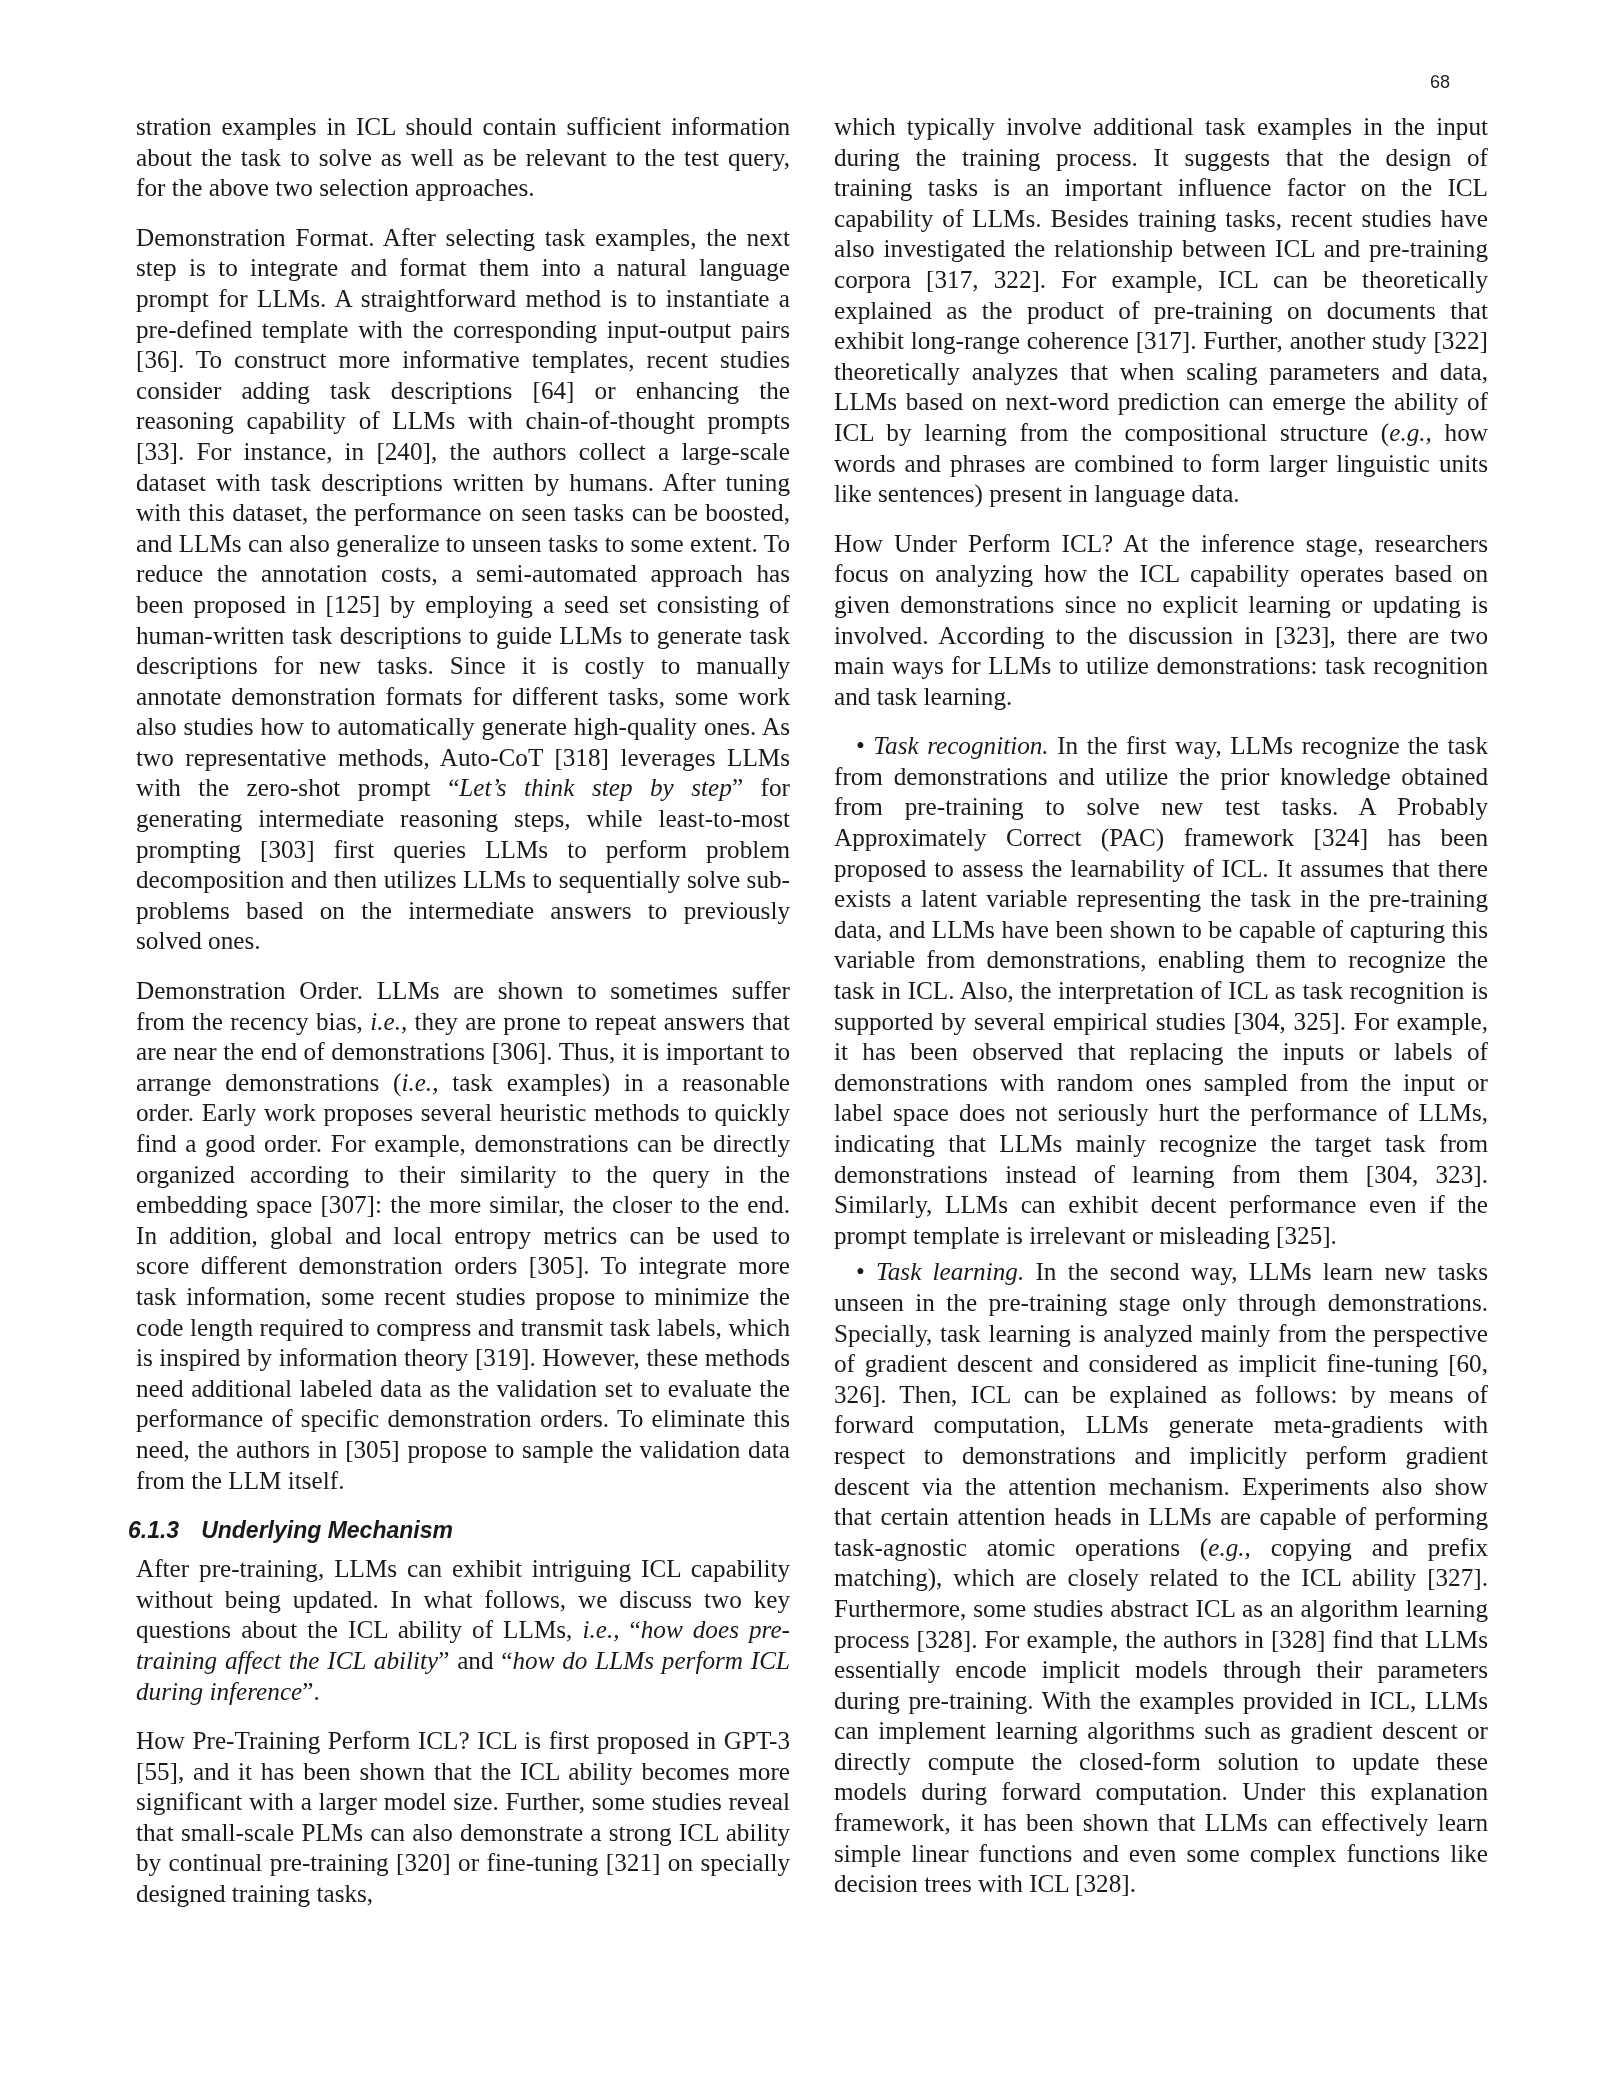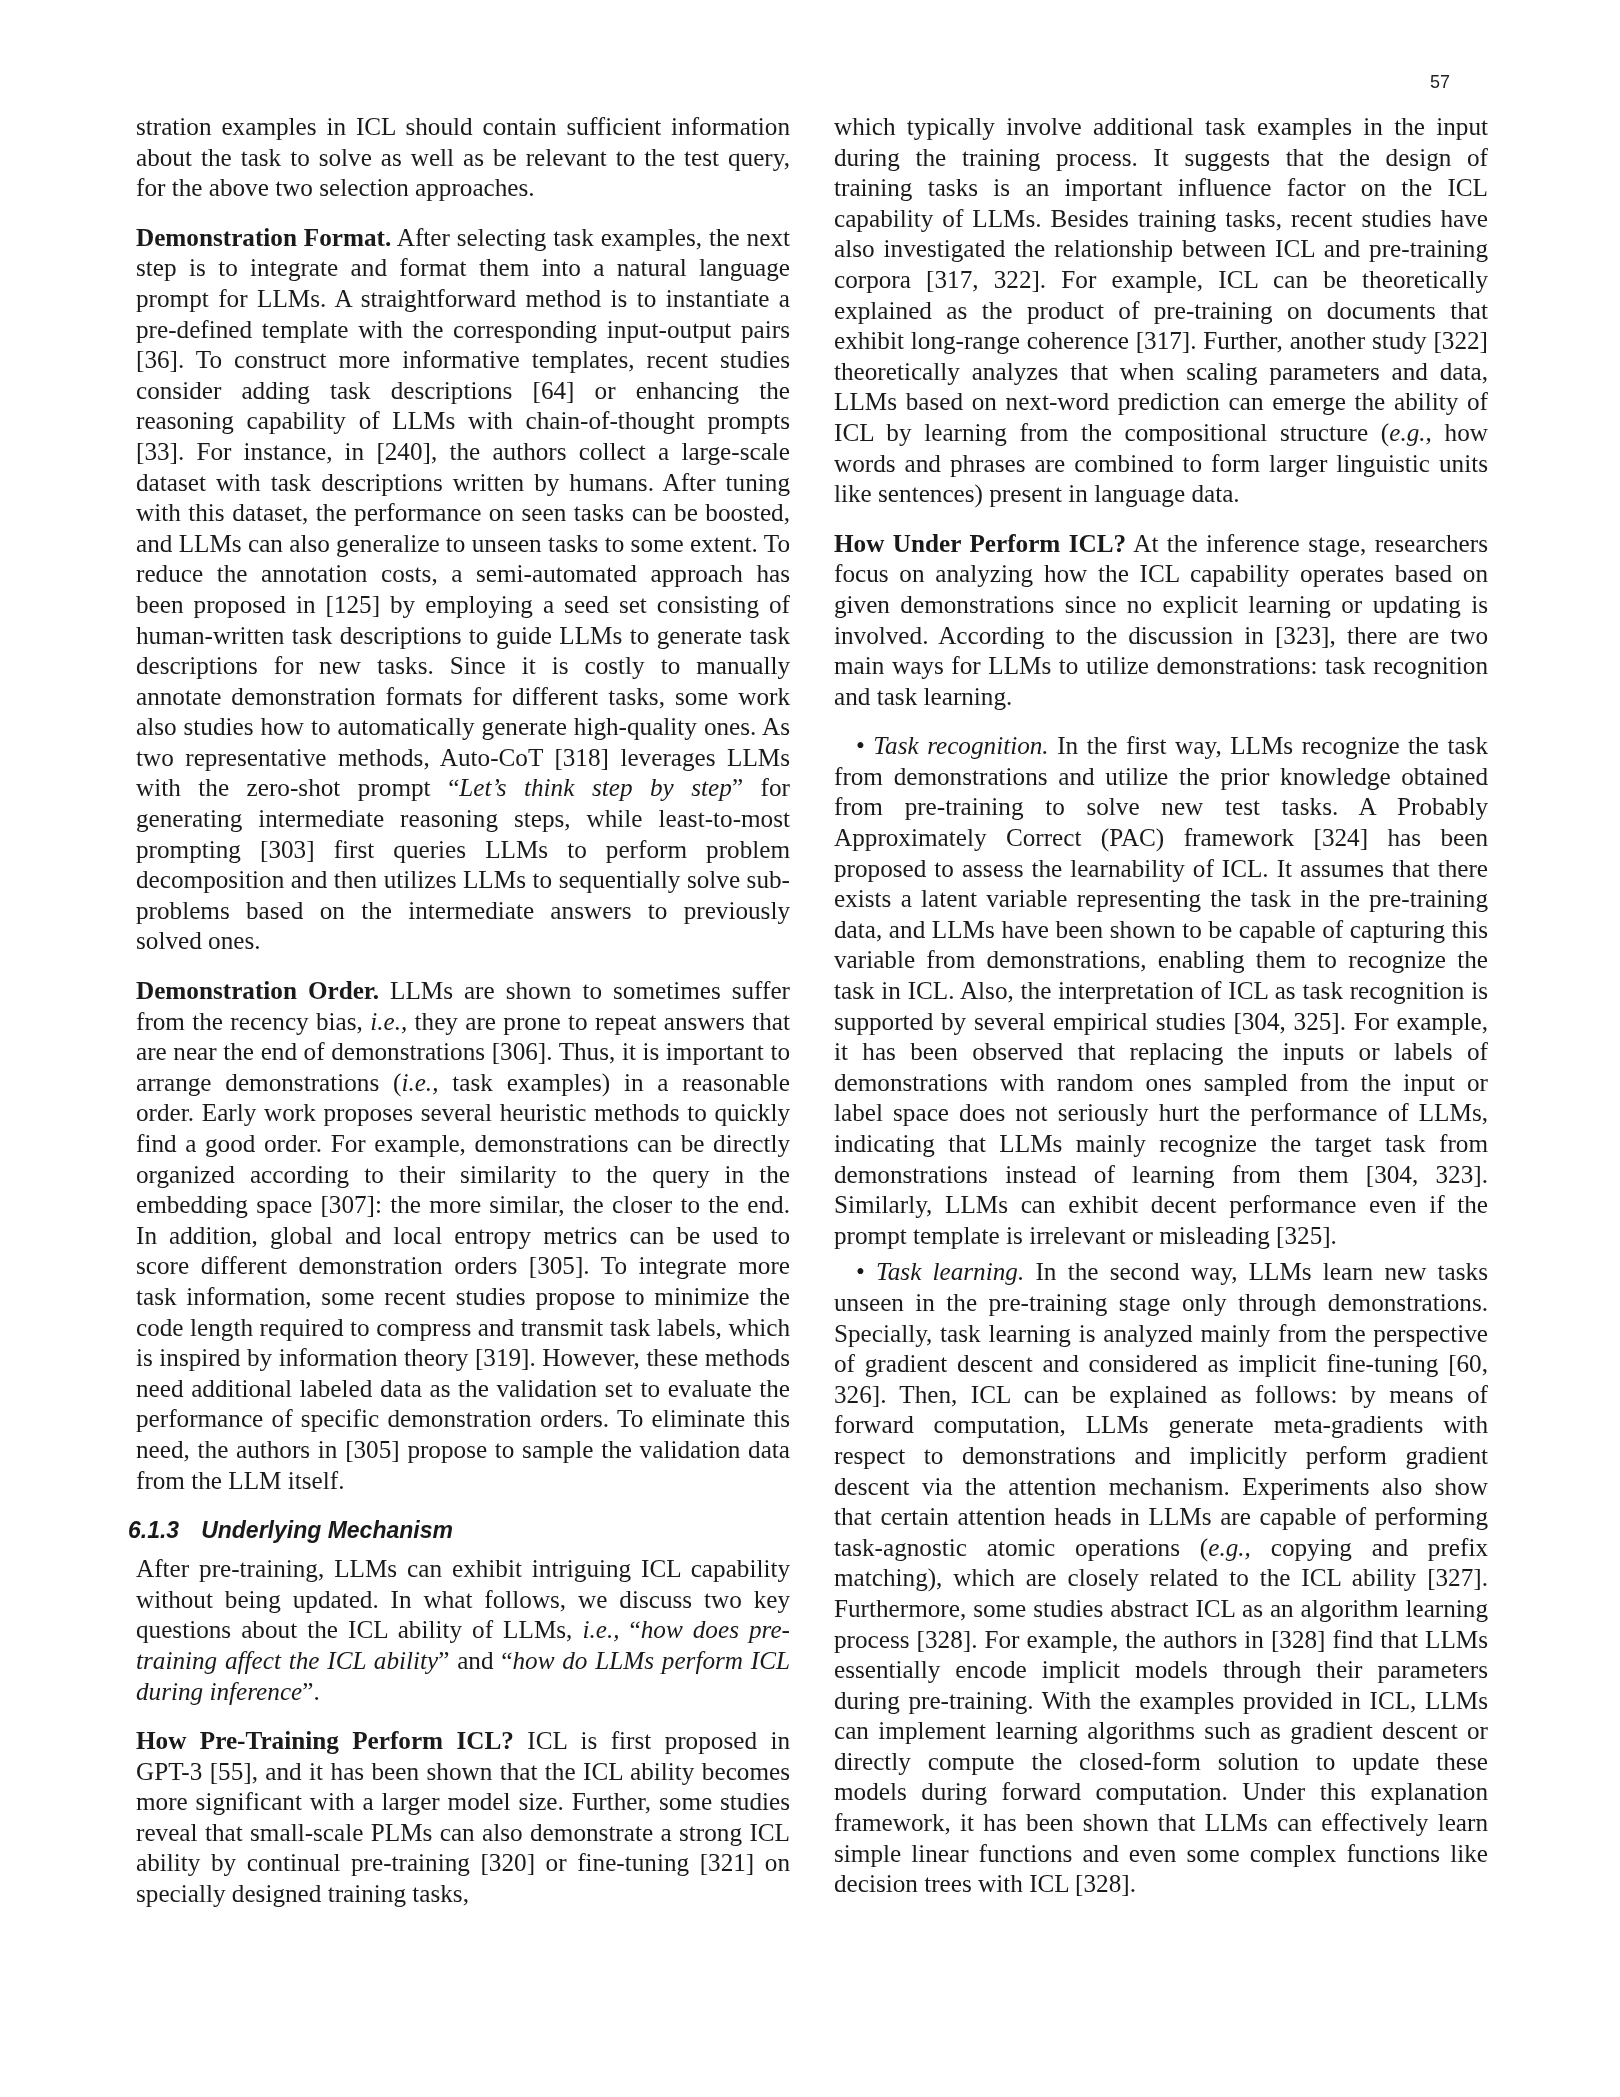--- a/index.html
+++ b/index.html
@@ -6,27 +6,27 @@
   body { width: 1620px; height: 2097px; position: relative; overflow: hidden; color: #1a1a1a; }
   .page-number { position: absolute; top: 72px; right: 170px; font-family: "Liberation Sans", sans-serif; font-size: 18px; color: #222; }
   .col { position: absolute; top: 112px; width: 662px; font-family: "Liberation Serif", serif; font-size: 25.2px; line-height: 30.6px; text-align: justify; hyphens: auto; }
   .col.left { left: 128px; }
   .col.right { left: 826px; }
   .col p { margin: 0 0 19px 8px; }
   .col p.bullet { text-indent: 22px; margin-bottom: 0; }
   .col p.bullet + p.bullet { margin-top: 0; }
   .col h3 { font-family: "Liberation Sans", sans-serif; font-style: italic; font-weight: bold; font-size: 23px; margin: 16px 0 9px 0; line-height: 30px; }
   .col h3 .sec-num { margin-right: 22px; }
-  b { font-weight: bold; }
+  b { font-weight: normal; }
   i { font-style: italic; }
 </style>
 </head>
 <body>
 
-<div class="page-number">57</div>
+<div class="page-number">68</div>
 <div class="col left" id="left-col">
     <p class=""><span>stration examples in ICL should contain sufficient information about the task to solve as well as be relevant to the test query, for the above two selection approaches.</span></p>
     <p class=""><b>Demonstration Format.</b><span> After selecting task examples, the next step is to integrate and format them into a natural language prompt for LLMs. A straightforward method is to instantiate a pre-defined template with the corresponding input-output pairs [36]. To construct more informative templates, recent studies consider adding task descriptions [64] or enhancing the reasoning capability of LLMs with chain-of-thought prompts [33]. For instance, in [240], the authors collect a large-scale dataset with task descriptions written by humans. After tuning with this dataset, the performance on seen tasks can be boosted, and LLMs can also generalize to unseen tasks to some extent. To reduce the annotation costs, a semi-automated approach has been proposed in [125] by employing a seed set consisting of human-written task descriptions to guide LLMs to generate task descriptions for new tasks. Since it is costly to manually annotate demonstration formats for different tasks, some work also studies how to automatically generate high-quality ones. As two representative methods, Auto-CoT [318] leverages LLMs with the zero-shot prompt “</span><i>Let’s think step by step</i><span>” for generating intermediate reasoning steps, while least-to-most prompting [303] first queries LLMs to perform problem decomposition and then utilizes LLMs to sequentially solve sub-problems based on the intermediate answers to previously solved ones.</span></p>
     <p class=""><b>Demonstration Order.</b><span> LLMs are shown to sometimes suffer from the recency bias, </span><i>i.e.,</i><span> they are prone to repeat answers that are near the end of demonstrations [306]. Thus, it is important to arrange demonstrations (</span><i>i.e.,</i><span> task examples) in a reasonable order. Early work proposes several heuristic methods to quickly find a good order. For example, demonstrations can be directly organized according to their similarity to the query in the embedding space [307]: the more similar, the closer to the end. In addition, global and local entropy metrics can be used to score different demonstration orders [305]. To integrate more task information, some recent studies propose to minimize the code length required to compress and transmit task labels, which is inspired by information theory [319]. However, these methods need additional labeled data as the validation set to evaluate the performance of specific demonstration orders. To eliminate this need, the authors in [305] propose to sample the validation data from the LLM itself.</span></p>
     <h3><span class="sec-num">6.1.3</span><span>Underlying Mechanism</span></h3>
     <p class=""><span>After pre-training, LLMs can exhibit intriguing ICL capability without being updated. In what follows, we discuss two key questions about the ICL ability of LLMs, </span><i>i.e.,</i><span> “</span><i>how does pre-training affect the ICL ability</i><span>” and “</span><i>how do LLMs perform ICL during inference</i><span>”.</span></p>
     <p class=""><b>How Pre-Training Perform ICL?</b><span> ICL is first proposed in GPT-3 [55], and it has been shown that the ICL ability becomes more significant with a larger model size. Further, some studies reveal that small-scale PLMs can also demonstrate a strong ICL ability by continual pre-training [320] or fine-tuning [321] on specially designed training tasks,</span></p>
   </div>
 <div class="col right" id="right-col">
     <p class=""><span>which typically involve additional task examples in the input during the training process. It suggests that the design of training tasks is an important influence factor on the ICL capability of LLMs. Besides training tasks, recent studies have also investigated the relationship between ICL and pre-training corpora [317, 322]. For example, ICL can be theoretically explained as the product of pre-training on documents that exhibit long-range coherence [317]. Further, another study [322] theoretically analyzes that when scaling parameters and data, LLMs based on next-word prediction can emerge the ability of ICL by learning from the compositional structure (</span><i>e.g.,</i><span> how words and phrases are combined to form larger linguistic units like sentences) present in language data.</span></p>

